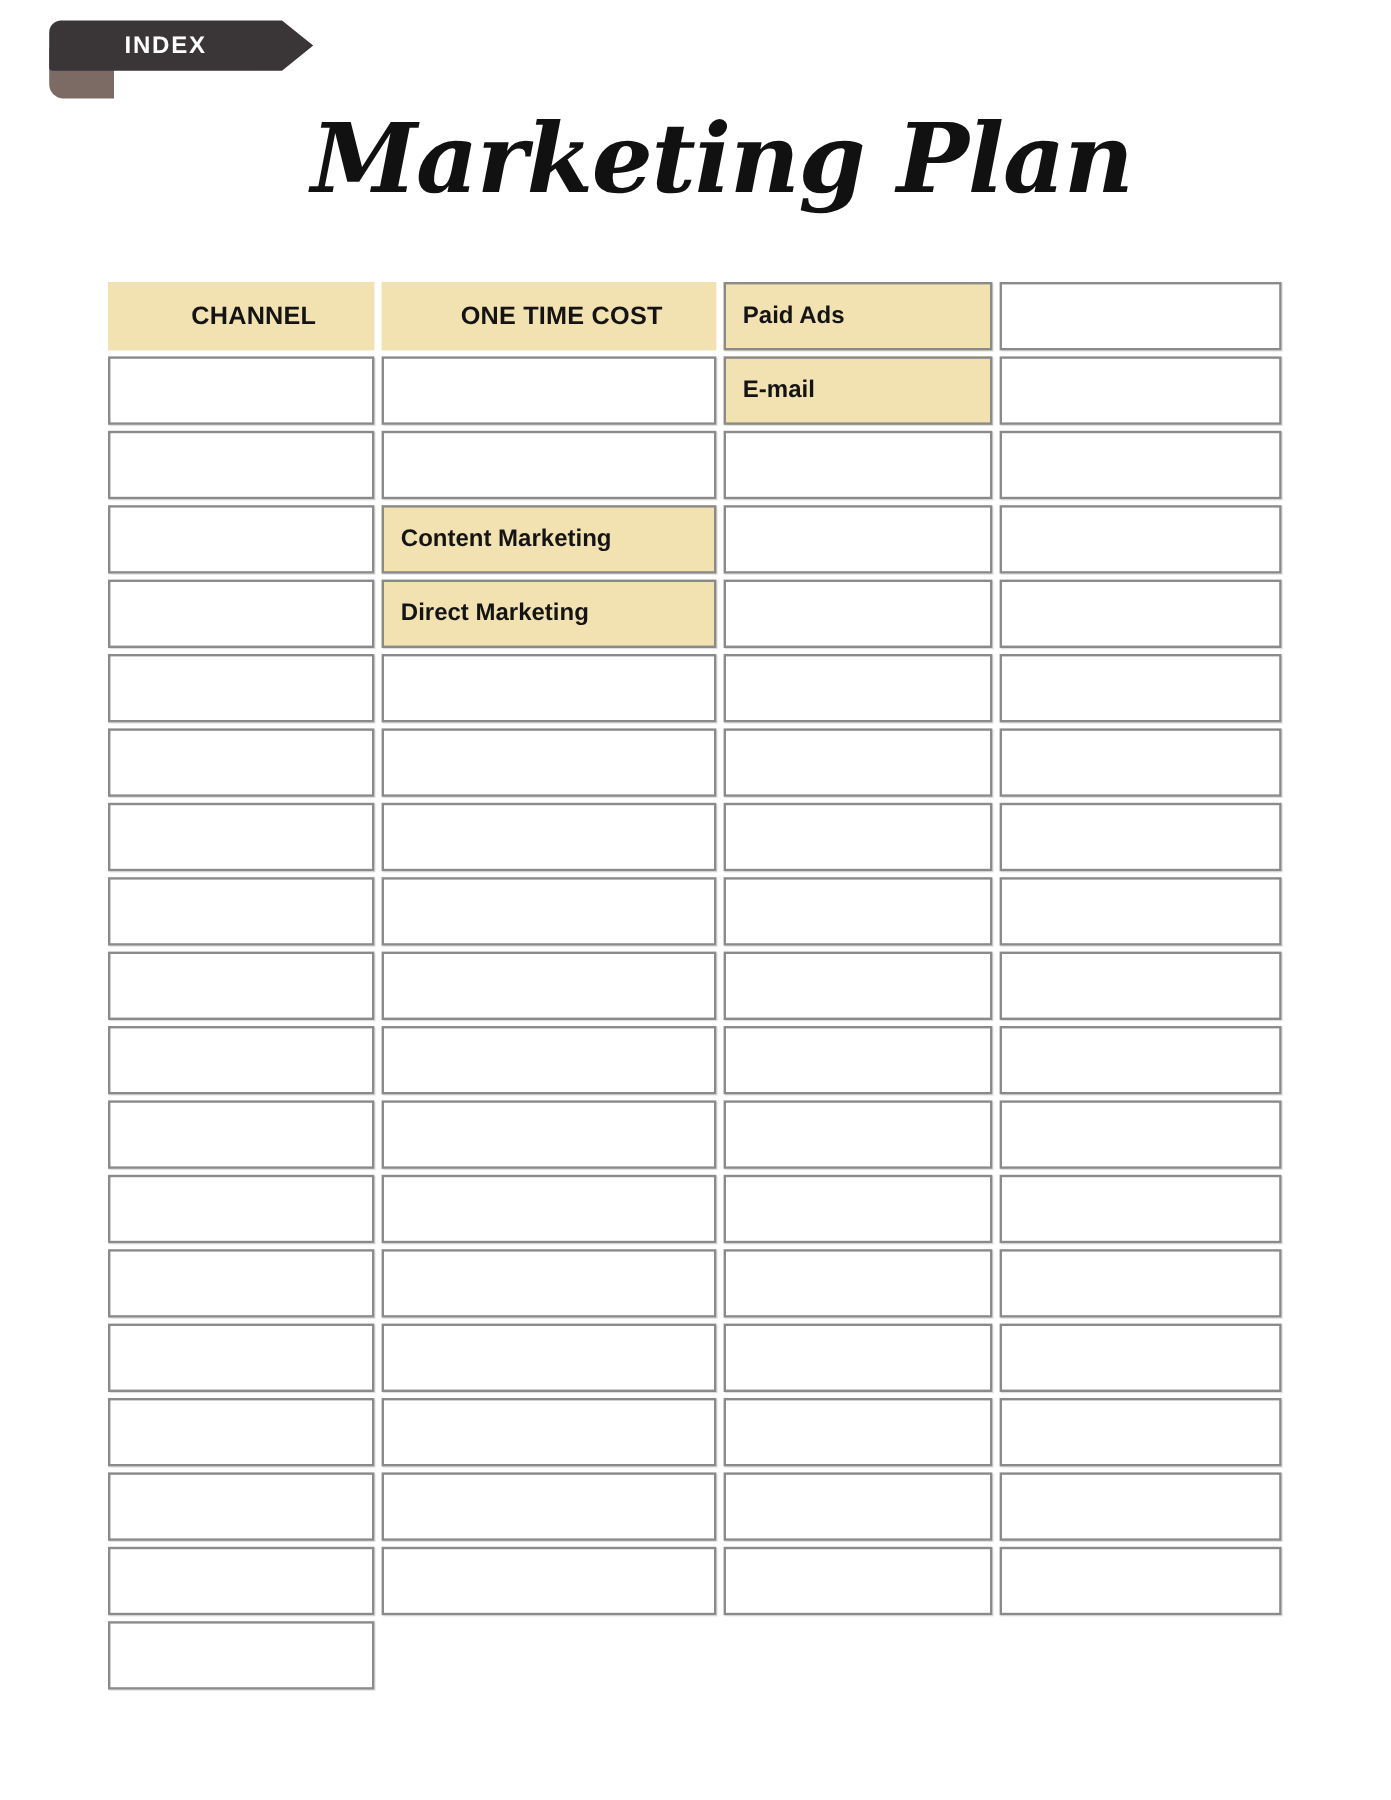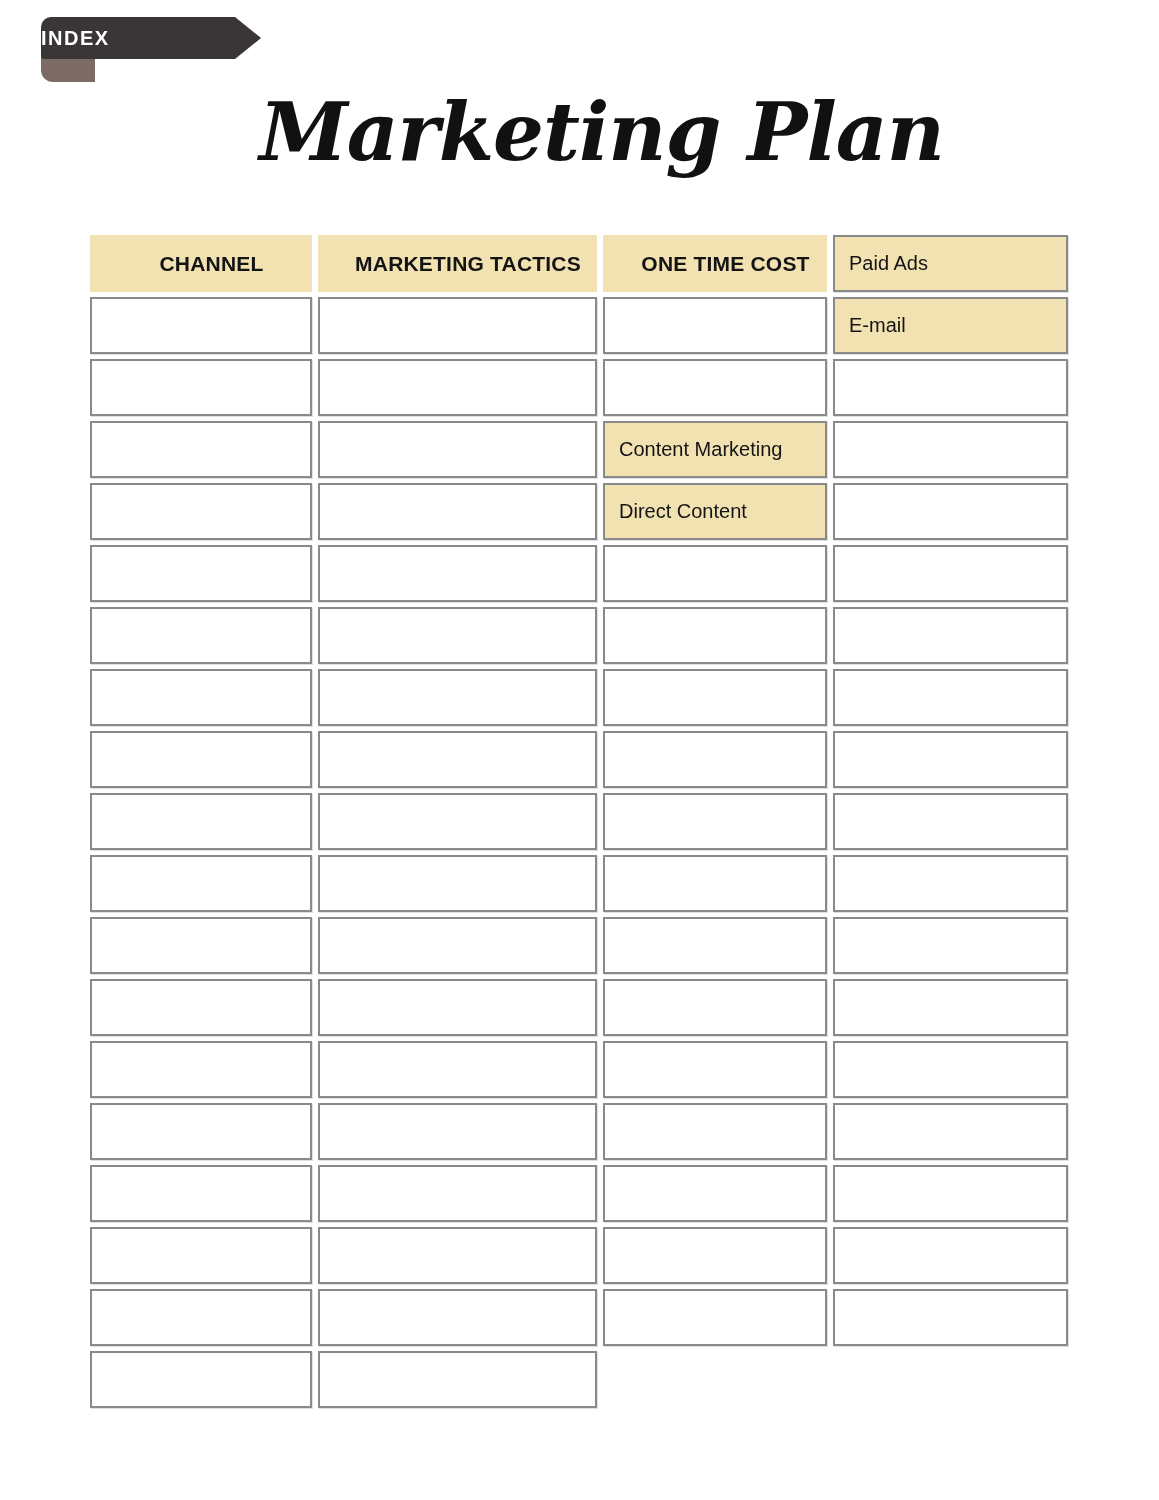--- a/index.html
+++ b/index.html
@@ -26,21 +26,21 @@
     width:54px; height:42px;
     background:var(--brown);
     border-radius:0 0 0 12px;
   }
   .index-banner{
     position:absolute;
     left:41px; top:17px;
     width:194px; height:42px;
     background:var(--dark);
     border-radius:10px 0 0 3px;
-    display:flex; align-items:center; 
+    display:flex; align-items:center; justify-content:center;
   }
   .index-banner .label{
     color:#ffffff;
     font-size:20px;
     font-weight:700;
     letter-spacing:1.5px;
   }
   .index-arrow{
     position:absolute;
     left:235px; top:17px;
@@ -88,21 +88,21 @@
   .cell{
     box-sizing:border-box;
     background:#ffffff;
     border:2px solid var(--cell-border);
     box-shadow:1px 1px 0 rgba(0,0,0,0.12);
   }
   .label-cell{
     background:var(--accent);
     display:flex; align-items:center;
     padding-left:14px;
-    font-weight:400;
+    font-weight:700;
     font-size:20px;
     color:var(--ink);
   }
   .label-cell.indented{
   }
 </style>
 </head>
 <body>
 
 <div class="page">
@@ -112,38 +112,37 @@
     <div class="index-banner">
       <span class="label">INDEX</span>
     </div>
     <div class="index-arrow"></div>
   </div>
 
   <h1 class="title">Marketing Plan</h1>
 
   <div class="table" id="table-grid">
       <div class="th">CHANNEL</div>
-      <div class="th">MARKETING TACTICS</div>
       <div class="th">ONE TIME COST</div>
       <div class="cell label-cell">Paid Ads</div>
       <div class="cell"></div>
       <div class="cell"></div>
       <div class="cell"></div>
       <div class="cell label-cell">E-mail</div>
       <div class="cell"></div>
       <div class="cell"></div>
       <div class="cell"></div>
       <div class="cell"></div>
       <div class="cell"></div>
       <div class="cell"></div>
       <div class="cell label-cell indented">Content Marketing</div>
       <div class="cell"></div>
       <div class="cell"></div>
       <div class="cell"></div>
-      <div class="cell label-cell indented">Direct Content</div>
+      <div class="cell label-cell indented">Direct Marketing</div>
       <div class="cell"></div>
       <div class="cell"></div>
       <div class="cell"></div>
       <div class="cell"></div>
       <div class="cell"></div>
       <div class="cell"></div>
       <div class="cell"></div>
       <div class="cell"></div>
       <div class="cell"></div>
       <div class="cell"></div>

